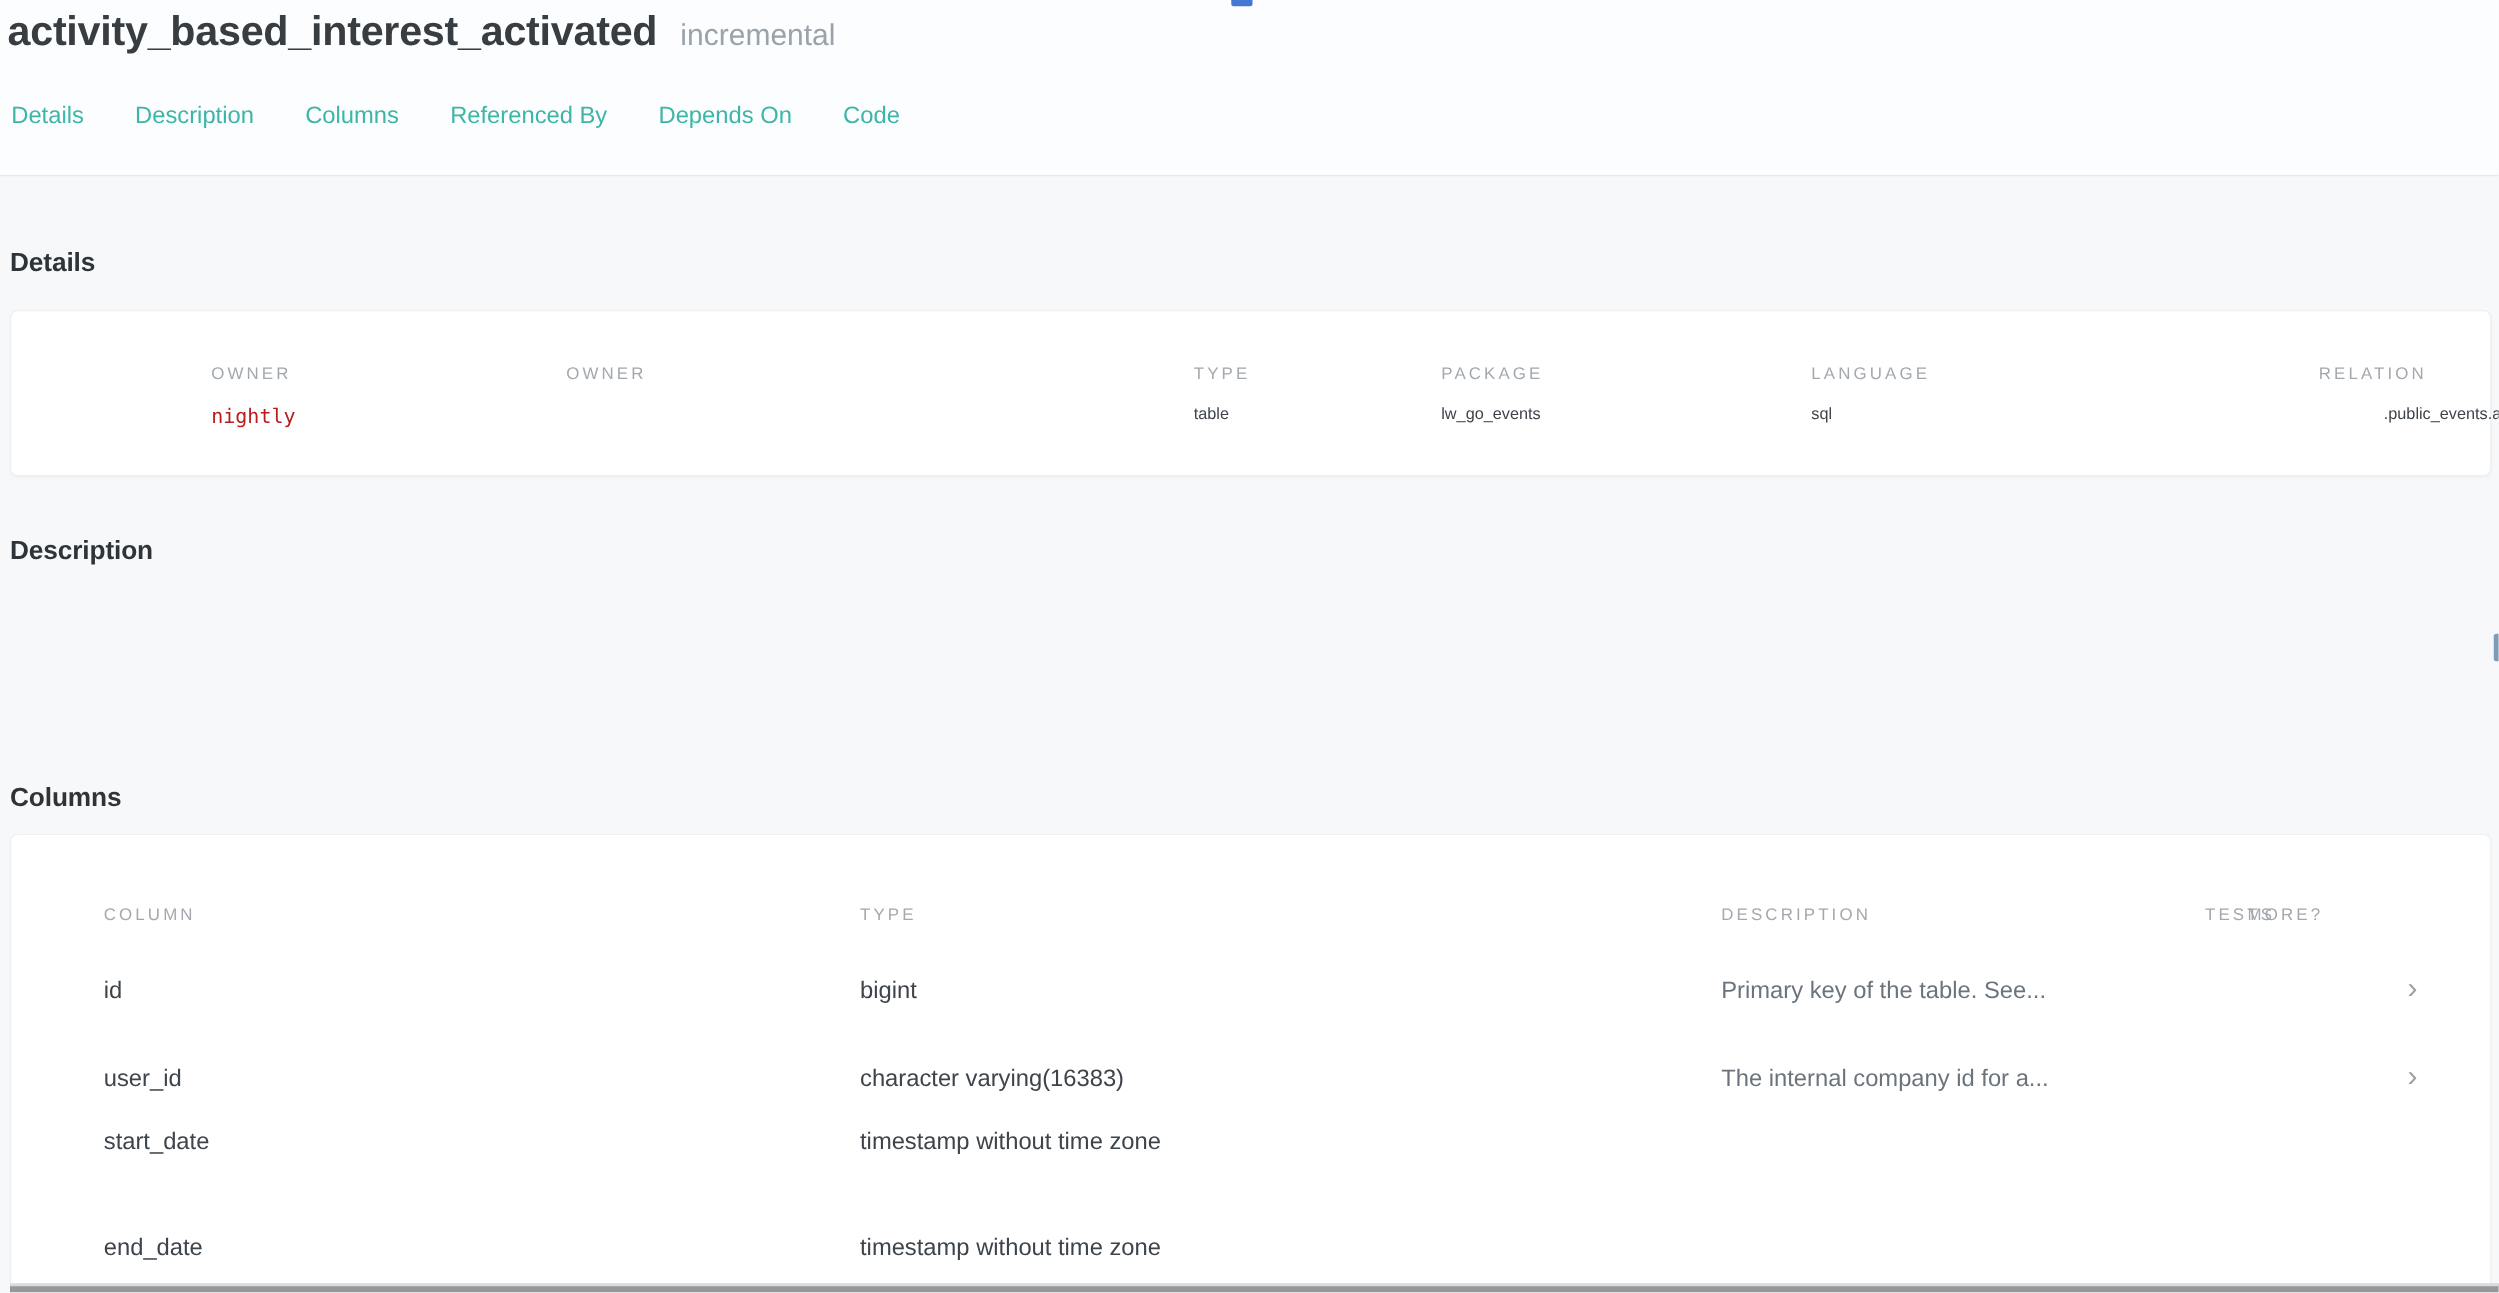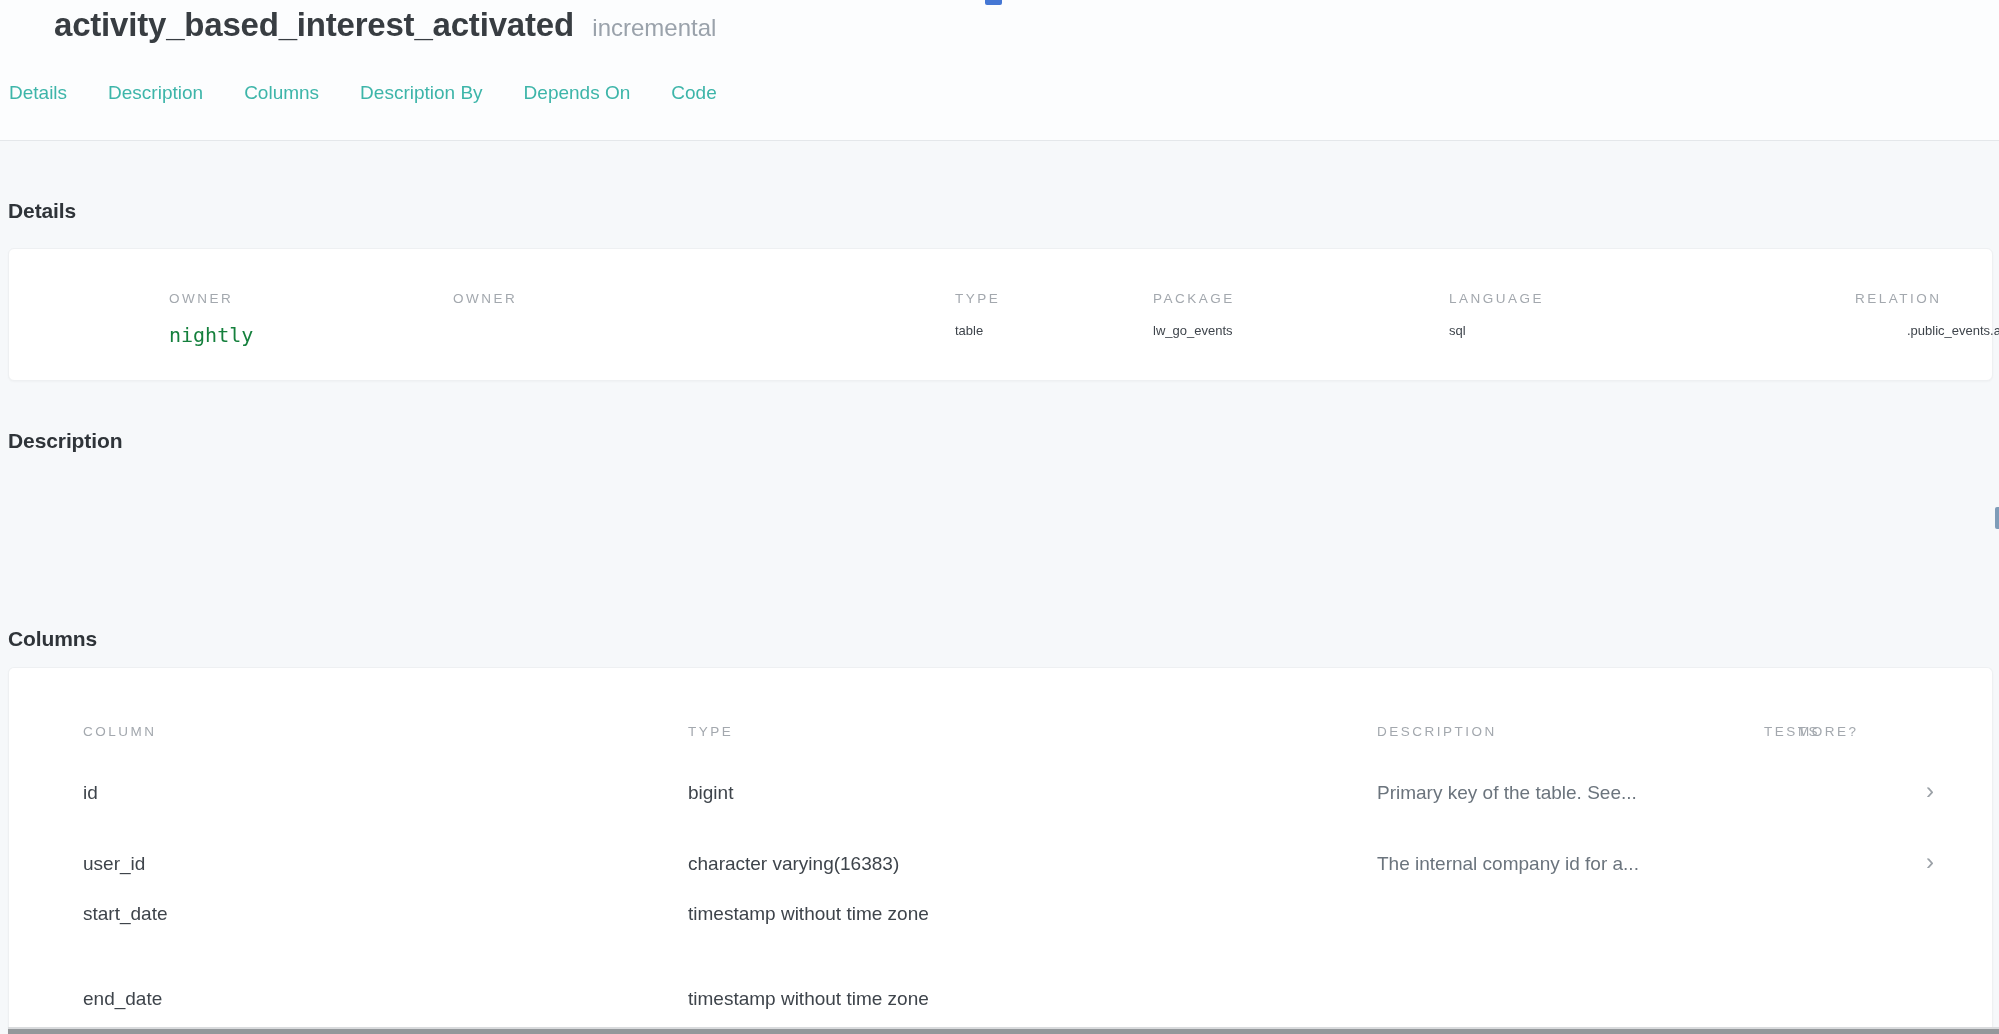--- a/index.html
+++ b/index.html
@@ -11,21 +11,21 @@
     position: relative;
   }
   .stage { position: absolute; inset: 0; width: 1999px; height: 1034px; }
 
   
   .header-zone {
     position: absolute; left: 0; top: 0; width: 1999px; height: 141px;
     background: #fcfdfe;
     border-bottom: 1px solid #e4e7ea;
   }
-  .title-row { position: absolute; left: 6px; top: 6px; white-space: nowrap; margin-left: 48px; }
+  .title-row { position: absolute; left: 6px; top: 6px; white-space: nowrap; }
   .model-title {
     display: inline; font-size: 33px; font-weight: 700; color: #383d42;
     letter-spacing: -0.2px;
   }
   .model-subtitle {
     display: inline; font-size: 24px; font-weight: 400; color: #9aa2ab;
     margin-left: 14px;
   }
   .nav-row {
     position: absolute; left: 9px; top: 82px; display: flex; gap: 41px;
@@ -75,21 +75,21 @@
   }
   .field-label { position: absolute; top: 42px; }
   .field-value { position: absolute; top: 74px; font-size: 13px; color: #3e444b; white-space: nowrap; }
   .f-tags    { left: 80px; }
   .f-owner   { left: 222px; }
   .f-type    { left: 473px; }
   .f-package { left: 572px; }
   .f-language{ left: 720px; }
   .f-relation{ left: 923px; }
   .tag-value {
-    font-family: "DejaVu Sans Mono", monospace; color: #15803d; font-size: 20px;
+    font-family: "DejaVu Sans Mono", monospace; color: #b91c1c; font-size: 16px;
     cursor: pointer;
   }
   .relation-value { left: 975px; }
 
   
   .description-body {
     position: absolute; left: 45px; top: 38px; font-size: 21px; color: #6b747d;
     white-space: nowrap;
   }
 
@@ -123,21 +123,21 @@
 
   <div class="header-zone">
     <div class="title-row">
       <h1 class="model-title">activity_based_interest_activated</h1>
       <span class="model-subtitle">incremental</span>
     </div>
     <nav class="nav-row">
       <a class="nav-link">Details</a>
       <a class="nav-link">Description</a>
       <a class="nav-link">Columns</a>
-      <a class="nav-link">Description By</a>
+      <a class="nav-link">Referenced By</a>
       <a class="nav-link">Depends On</a>
       <a class="nav-link">Code</a>
     </nav>
     <div class="top-fragment"></div>
   </div>
 
   <h2 class="section-heading h-details">Details</h2>
   <section class="card card-details">
     <div class="field f-tags">
       <span class="field-label f-tags">OWNER</span>

